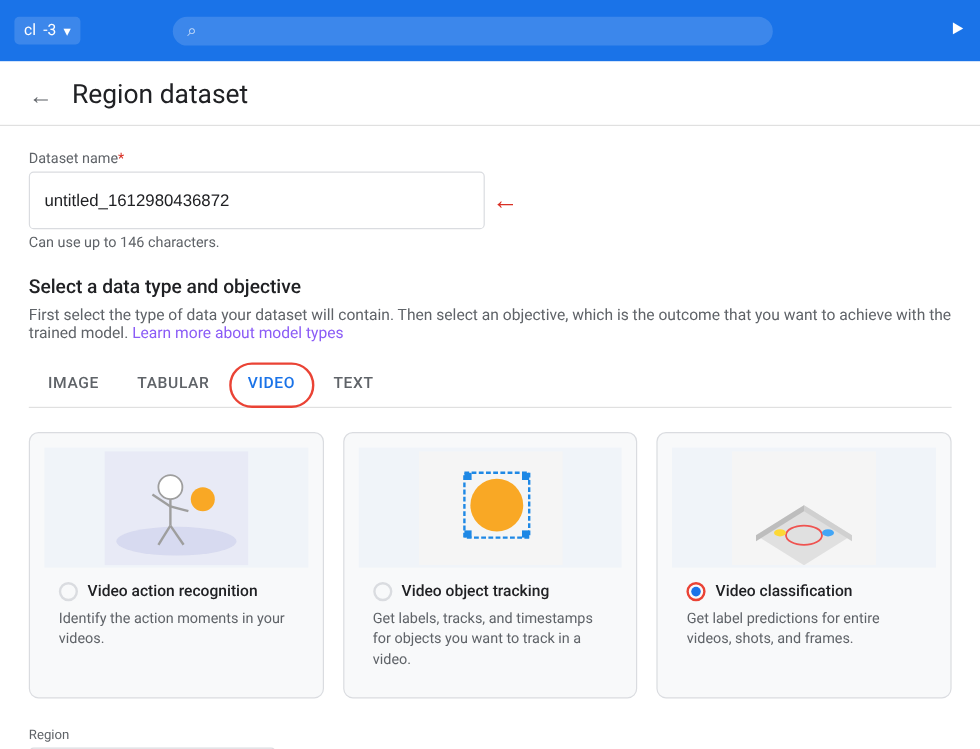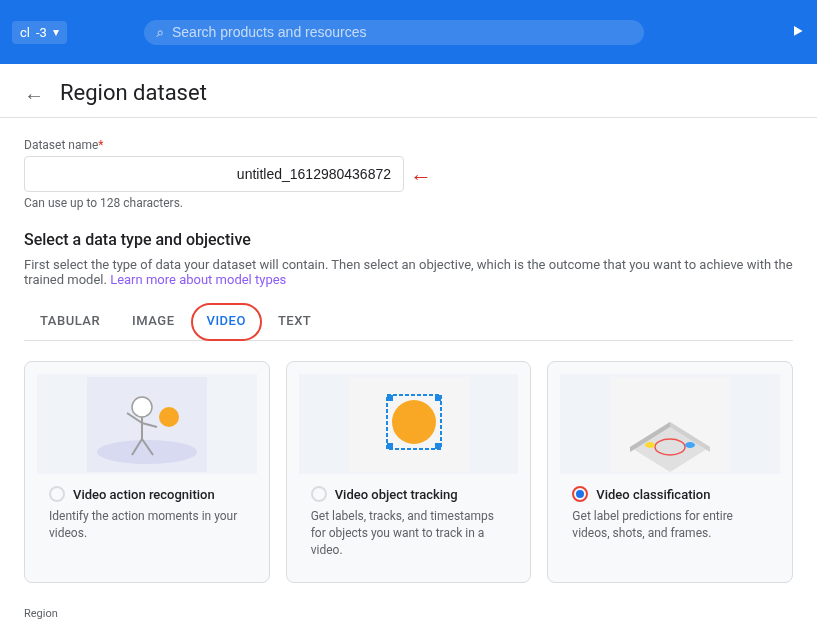--- a/index.html
+++ b/index.html
@@ -1,21 +1,21 @@
 <!DOCTYPE html>
 <html><head>
   <meta charset="utf-8">
   <style>
     * { box-sizing: border-box; margin: 0; padding: 0; }
     body { font-family: 'Roboto', Arial, sans-serif; font-size: 14px; color: #202124; background: #fff; width: 817px; min-height: 624px; overflow-x: hidden; }
 
     
     .top-nav {
       background: #1a73e8;
-      height: 64px;
+      height: 51px;
       display: flex;
       align-items: center;
       padding: 0 12px;
       gap: 8px;
     }
     .nav-project-chip {
       display: flex;
       align-items: center;
       gap: 6px;
       background: rgba(255,255,255,0.15);
@@ -80,28 +80,27 @@
     }
     .field-label {
       font-size: 12px;
       color: #5f6368;
       margin-bottom: 4px;
       display: block;
     }
     .field-label .required { color: #d93025; }
     .text-input {
       width: 380px;
-      height: 36px;
+      height: 48px;
       border: 1px solid #dadce0;
       border-radius: 4px;
       padding: 0 12px;
       font-size: 14px;
       color: #202124;
       outline: none;
-      text-align: right;
     }
     .field-hint {
       font-size: 12px;
       color: #5f6368;
       margin-top: 4px;
     }
 
     
     .section-title {
       font-size: 16px;
@@ -295,21 +294,20 @@
 <body>
 
 <div class="top-nav">
   <div class="nav-project-chip">
     <span>cl</span>
       <span>-3</span>
     <span style="font-size:12px;">▾</span>
   </div>
   <div class="nav-search">
     <span style="color:rgba(255,255,255,0.7);font-size:14px;">⌕</span>
-    <input type="text" style="background: transparent; border: none; outline: none; color: rgb(255, 255, 255); font-size: 14px; width: 100%;" placeholder="Search products and resources">
   </div>
   <div class="nav-right">
     <span style="font-size:18px;cursor:pointer;">⯈</span>
   </div>
 </div>
 
 <div class="page-header">
   <span class="back-arrow">←</span>
   <h1 class="page-title">Region dataset</h1>
 </div>
@@ -317,31 +315,31 @@
 <div class="form-area">
 
   <div class="form-field">
     <label class="field-label">
       <span>Dataset name</span><span class="required">*</span>
     </label>
     <div style="display:flex;align-items:center;">
       <input type="text" class="text-input" value="untitled_1612980436872" style="">
       <span class="red-arrow">←</span>
     </div>
-    <div class="field-hint">Can use up to 128 characters.</div>
+    <div class="field-hint">Can use up to 146 characters.</div>
   </div>
 
   <div class="section-title">Select a data type and objective</div>
   <div class="section-desc">
     <span>First select the type of data your dataset will contain. Then select an objective, which is the outcome that you want to achieve with the trained model.</span> <a href="#">Learn more about model types</a>
   </div>
 
   <div class="tabs">
+    <div class="tab">IMAGE</div>
     <div class="tab">TABULAR</div>
-    <div class="tab">IMAGE</div>
     <div class="tab active video-tab">VIDEO</div>
     <div class="tab">TEXT</div>
   </div>
 
   <div class="option-cards">
 
     <div class="option-card">
       <div class="card-illustration">
         <svg width="120" height="95" viewBox="0 0 120 95">
 

